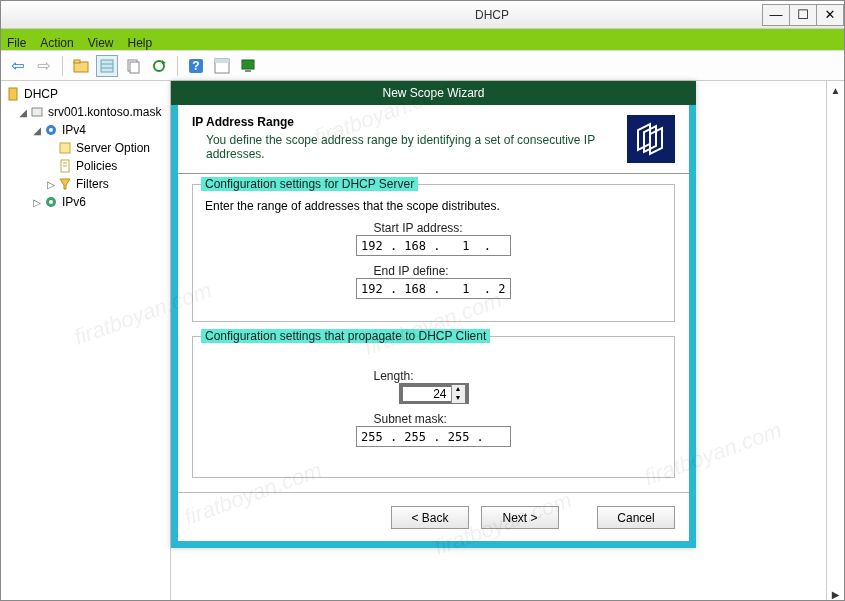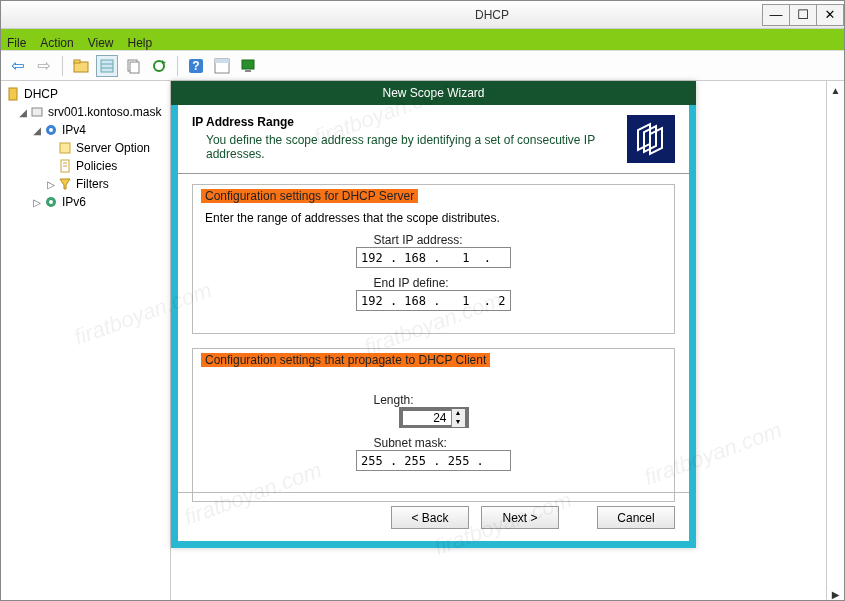--- a/index.html
+++ b/index.html
@@ -44,21 +44,21 @@
 .wiz-title { height: 24px; background: #14532d; color: #fff; display: flex; align-items: center; justify-content: center; margin: -7px -7px 0 -7px; }
 .wiz-header { padding: 10px 14px 8px 14px; display: flex; align-items: flex-start; justify-content: space-between; }
 .wiz-header-text { flex: 1; }
 .wiz-header-text .h1 { font-weight: bold; color: #000; margin-bottom: 4px; }
 .wiz-header-text .sub { color: #14532d; padding-left: 14px; }
 .wiz-header-icon { width: 48px; height: 48px; background: #0b1e63; display: flex; align-items: center; justify-content: center; }
 .wiz-sep { height: 1px; background: #999; margin: 2px 0 10px 0; }
 
 .wiz-body { padding: 0 14px; }
 .fieldset { border: 1px solid #bbb; padding: 10px 12px 14px 12px; margin-bottom: 14px; }
-.fieldset .legend { position: relative; top: -18px; left: -4px; background: #f97316; padding: 0 4px; display: inline-block; color: #222; margin-top: 12px; }
+.fieldset .legend { position: relative; top: -18px; left: -4px; background: #5eead4; padding: 0 4px; display: inline-block; color: #222; }
 .fieldset .inner { margin-top: -10px; }
 .form-row { display: flex; align-items: center; margin: 8px 0; flex-direction: column; }
 .form-row label { width: 120px; color: #222; }
 .ip-input { width: 155px; height: 21px; border: 1px solid #888; padding: 0 4px; font-family: monospace; font-size: 12px; background: #fff; }
 .spin { width: 70px; height: 21px; border: 4px solid #737373; display: flex; align-items: center; }
 .spin input { border: none; width: 48px; text-align: right; padding-right: 4px; font-size: 12px; outline: none; }
 .spin .spinbtns { display: flex; flex-direction: column; width: 16px; }
 .spin .spinbtns div { height: 9px; border-left: 1px solid #888; background: #eee; font-size: 7px; text-align: center; line-height: 8px; cursor: default; }
 
 .wiz-buttons { position: absolute; bottom: 12px; right: 14px; display: flex; gap: 12px; }

